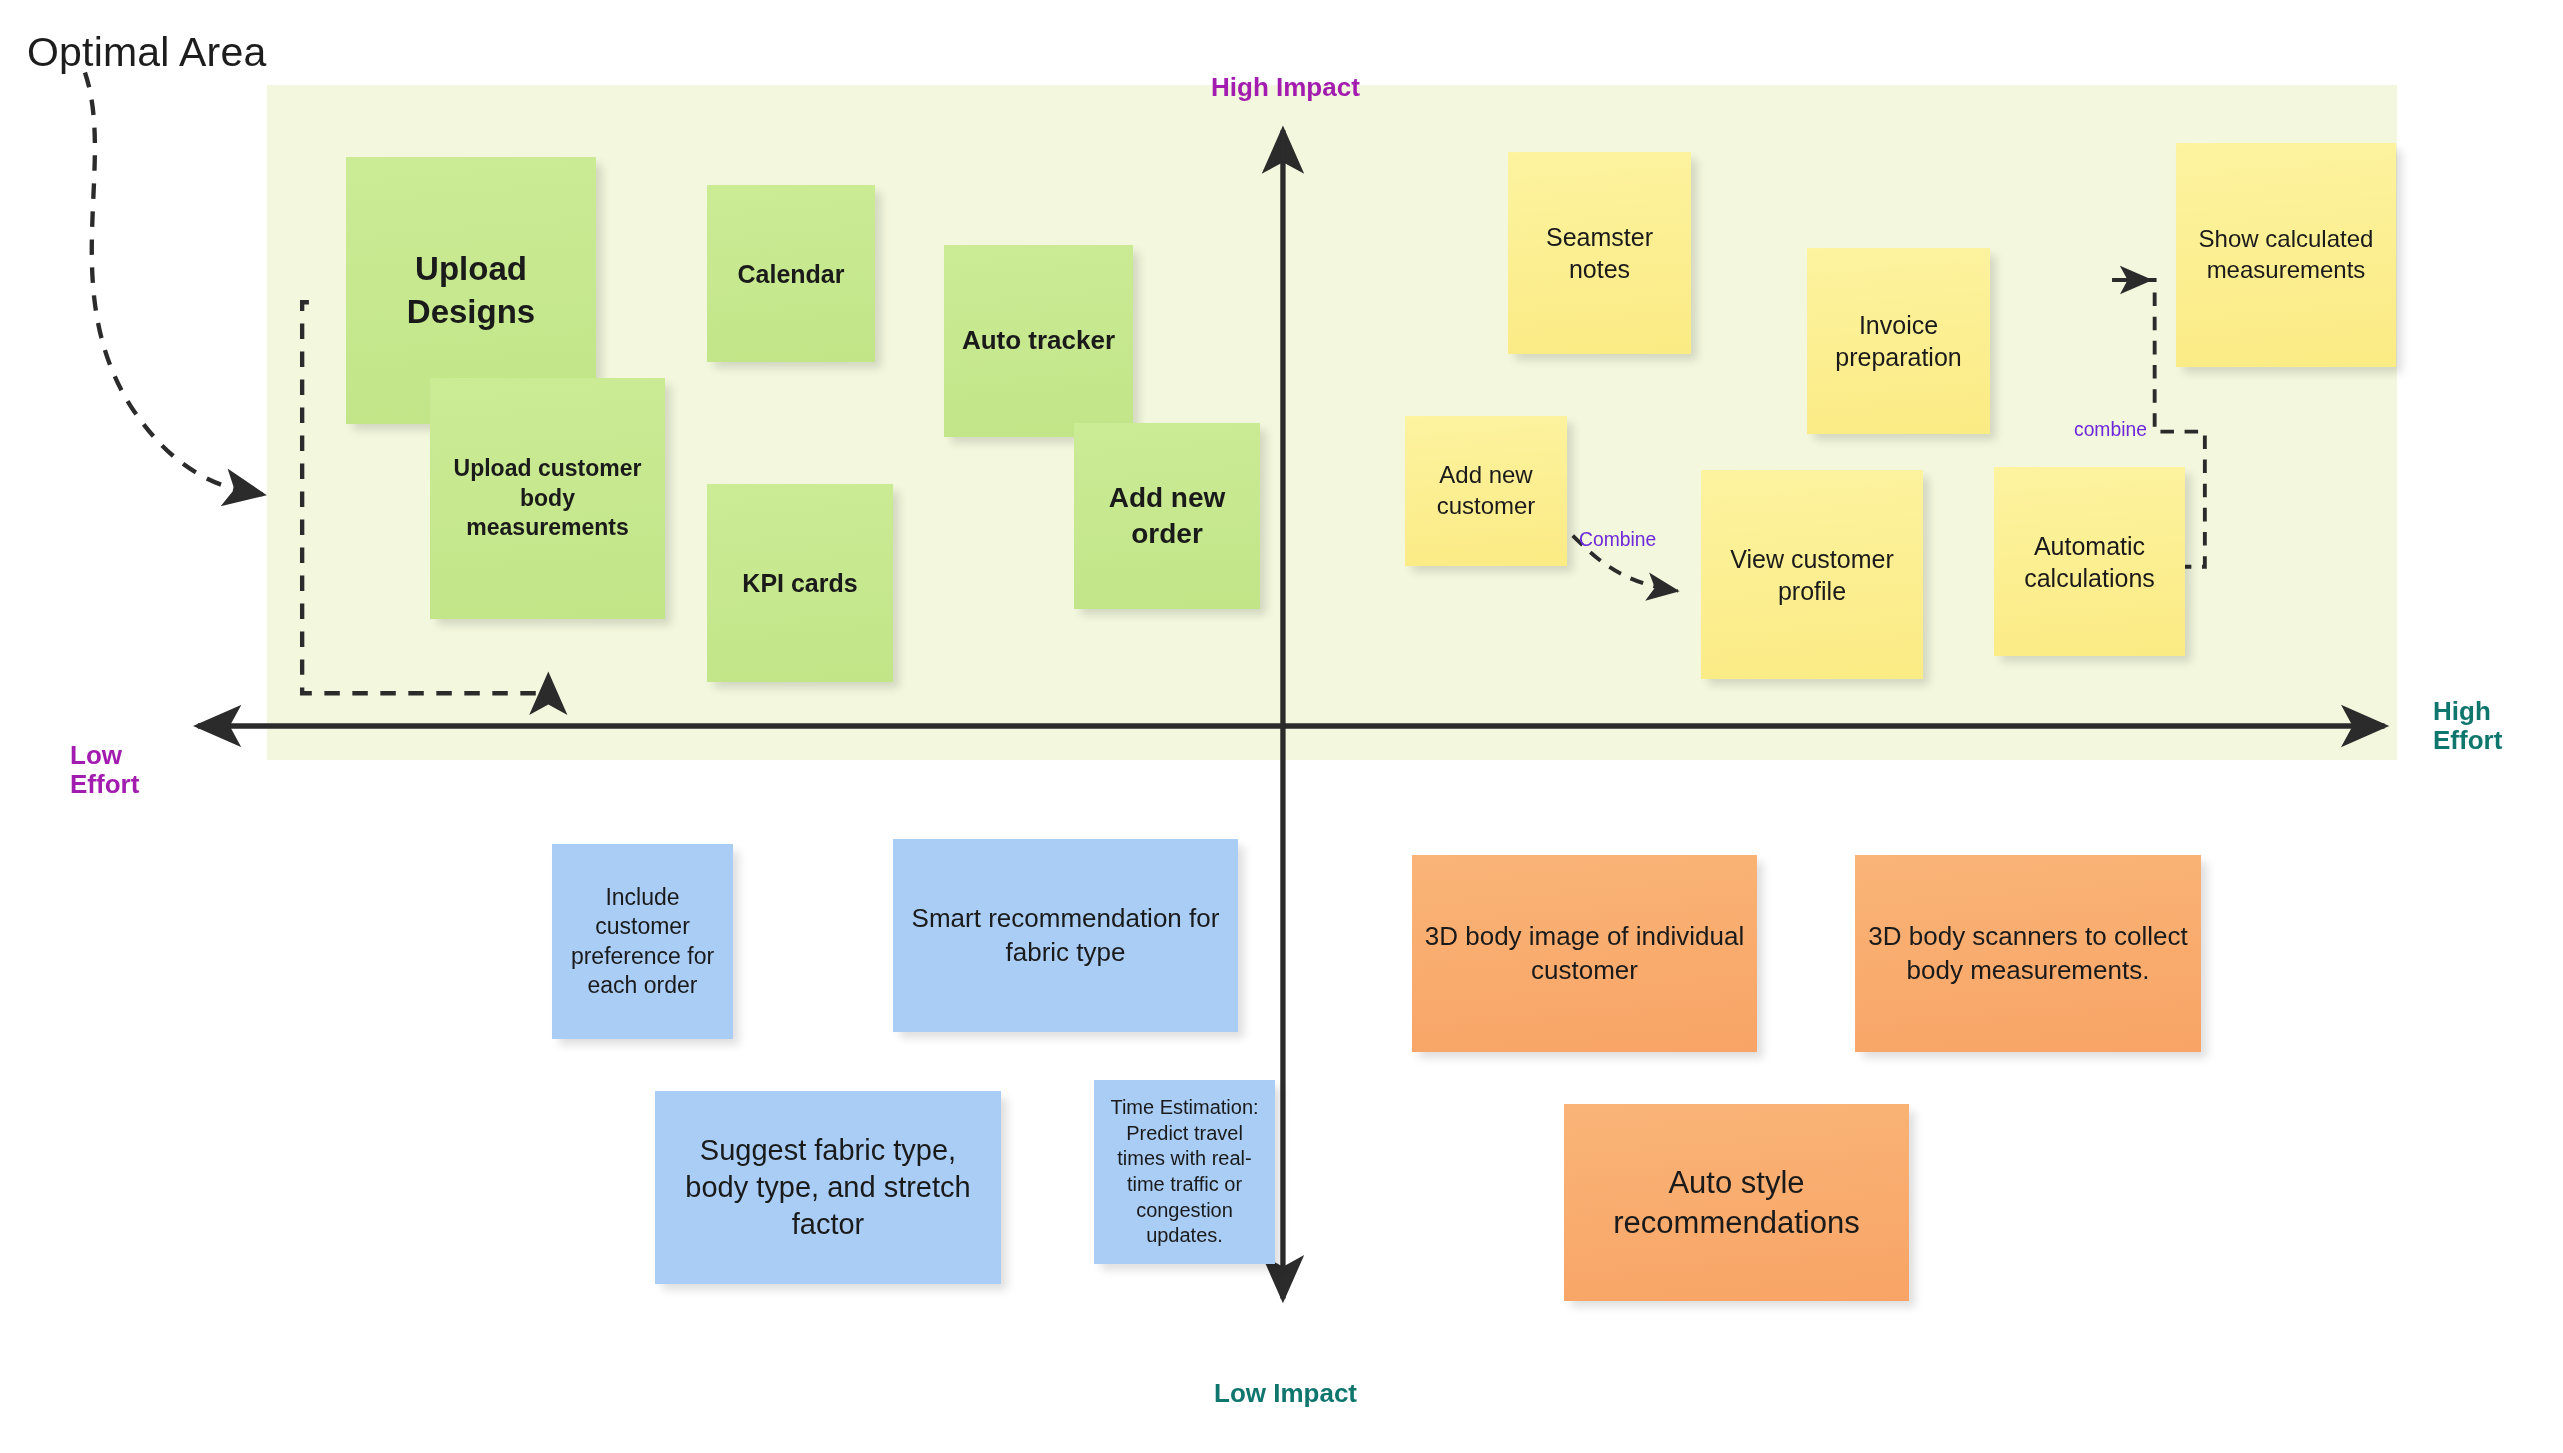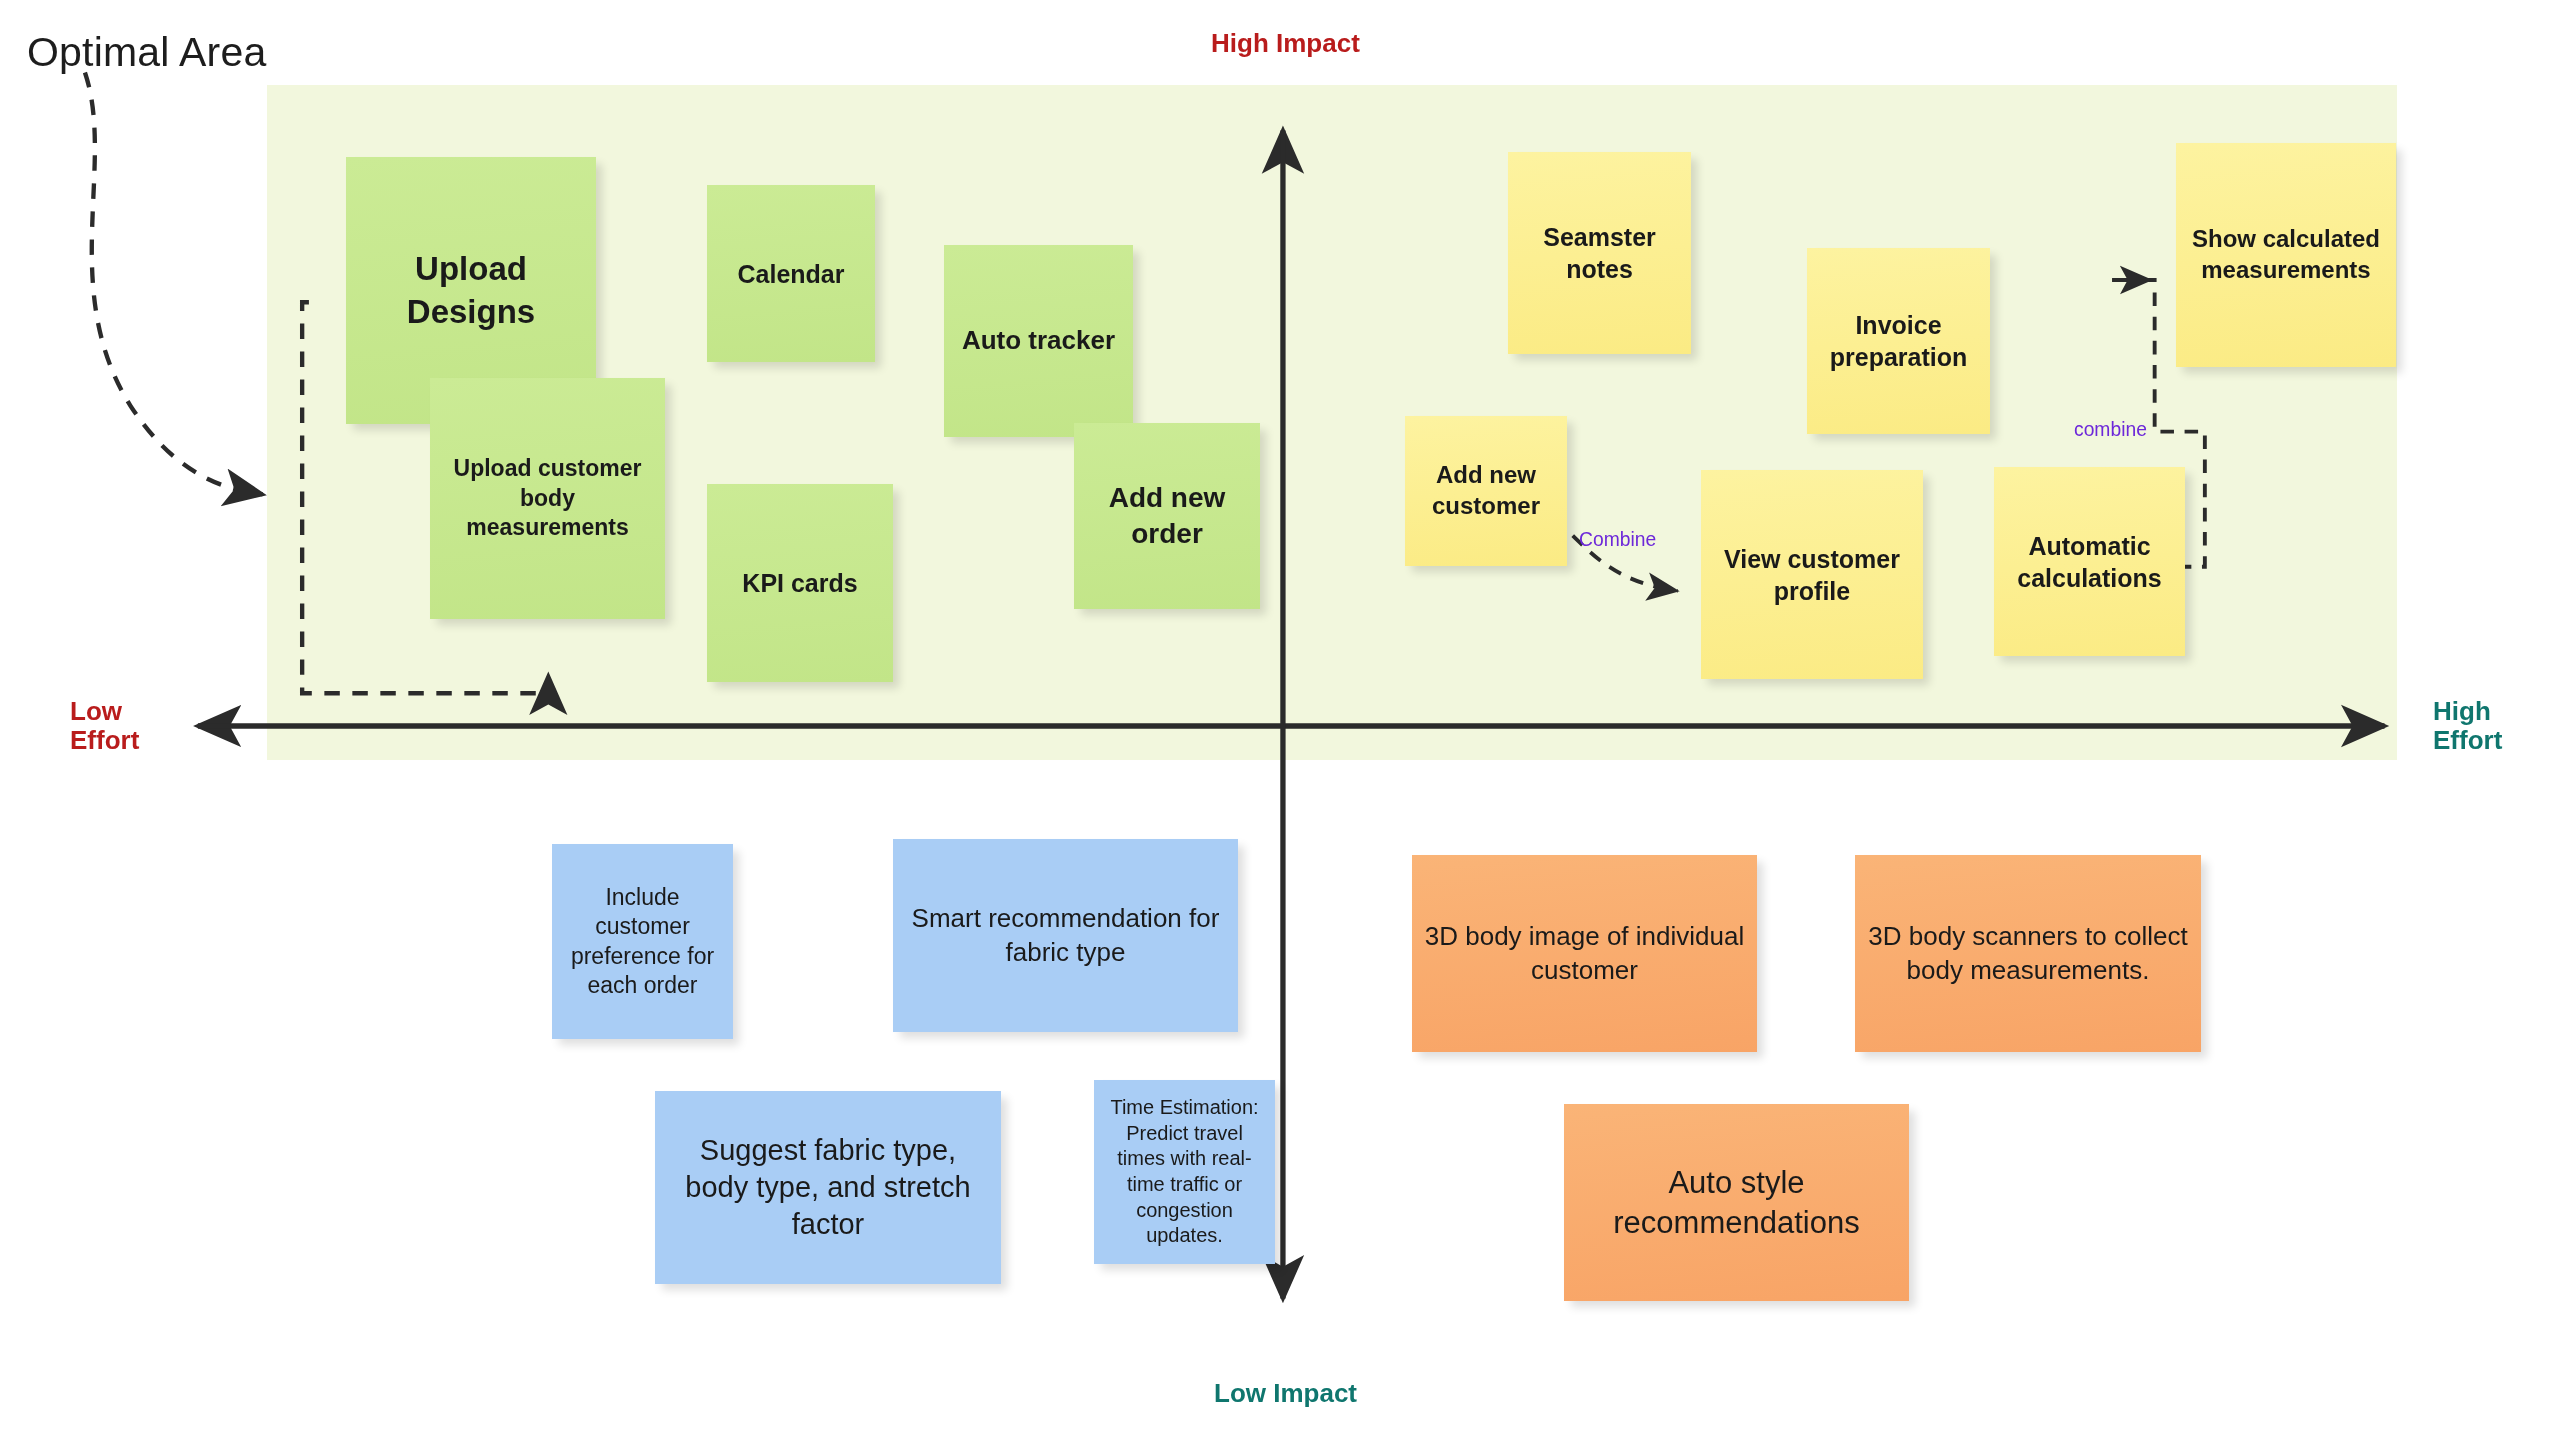--- a/index.html
+++ b/index.html
@@ -15,27 +15,27 @@
 
   .note{position:absolute;box-sizing:border-box;display:flex;
         align-items:center;justify-content:center;text-align:center;
         padding:7.7px 11.6px;line-height:1.28;
         box-shadow:6.8px 6.8px 8.7px rgba(0,0,0,.13);}
   .note span{display:block;width:100%;}
 
   .n-green{background:linear-gradient(175deg,#cbeb95 0%,#c2e588 100%);
            font-weight:700;}
   .n-yellow{background:linear-gradient(175deg,#fdf3a0 0%,#fbeb84 100%);
-            font-weight:700;}
+            font-weight:400;}
   .n-blue{background:#a9cdf5;font-weight:400;}
   .n-orange{background:linear-gradient(175deg,#fab477 0%,#f8a466 100%);
             font-weight:400;}
 
   .axlabel{position:absolute;font-weight:700;line-height:1.12;}
-  .ax-teal{color:#b91c1c;}
+  .ax-teal{color:#a21caf;margin-top:44px;}
   .ax-red{color:#0f766e;}
 
   .title{position:absolute;font-size:41px;font-weight:400;color:#1d1d1d;
          letter-spacing:0.2px;}
 
   .conn-label{position:absolute;font-size:19.3px;font-weight:400;color:#6d28d9;
               white-space:nowrap;}
 </style>
 </head>
 <body>

